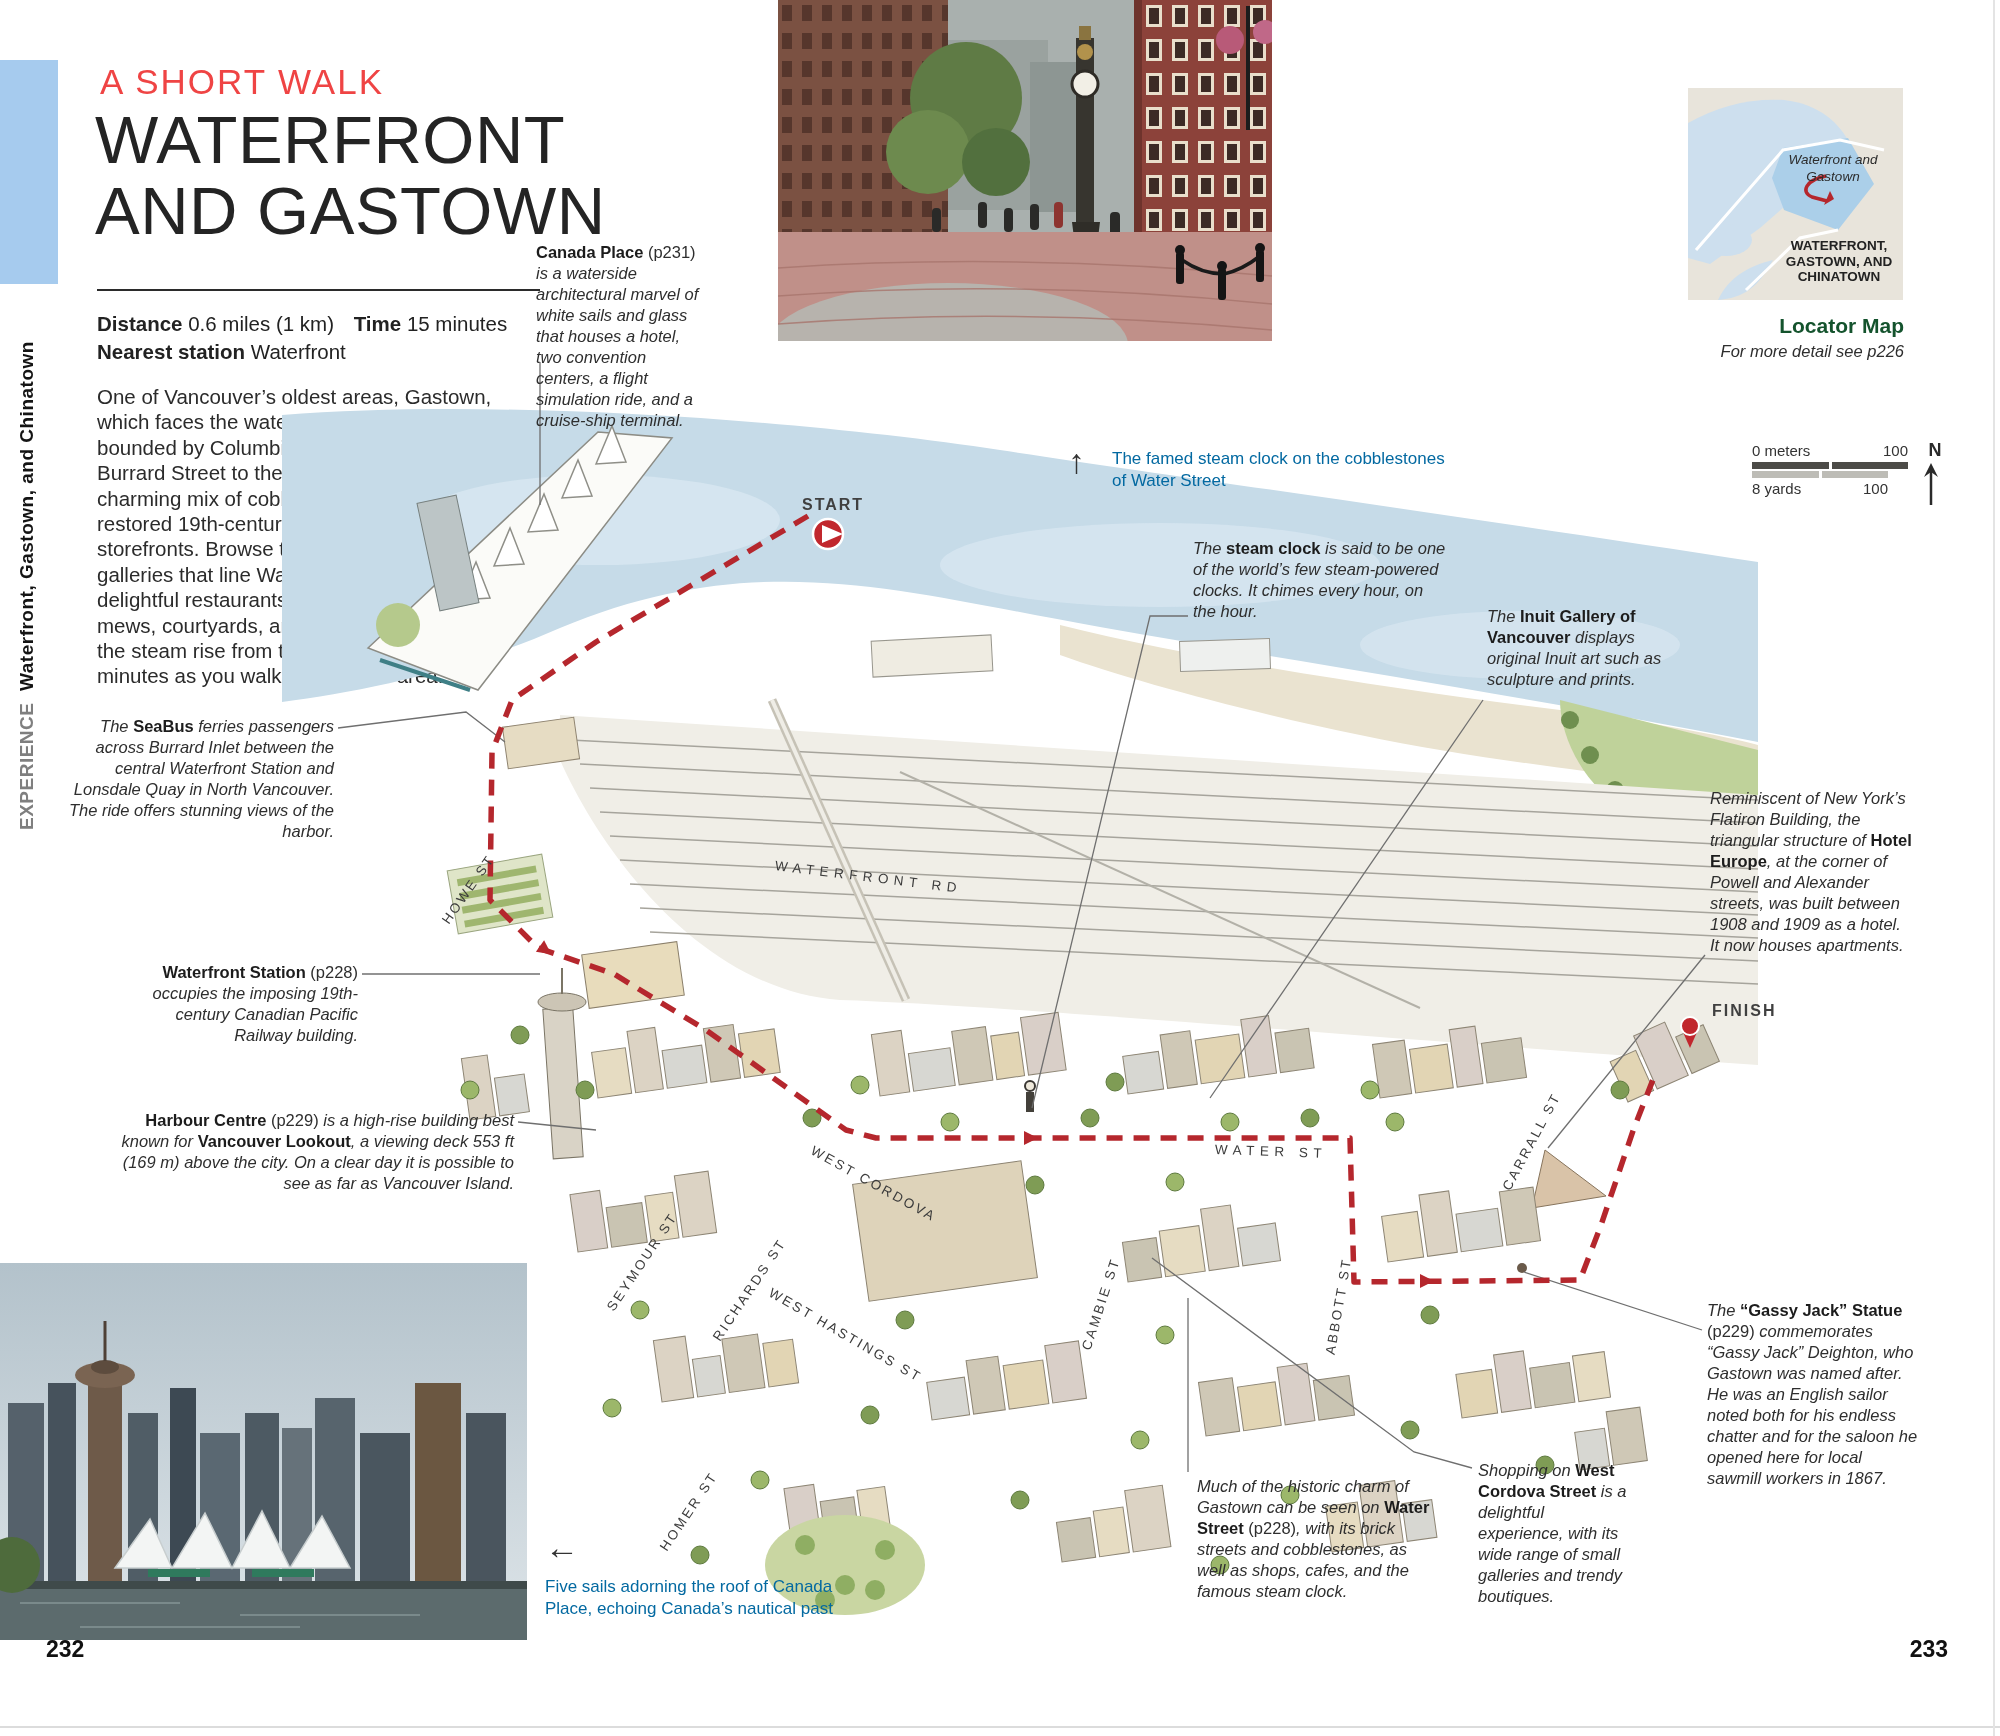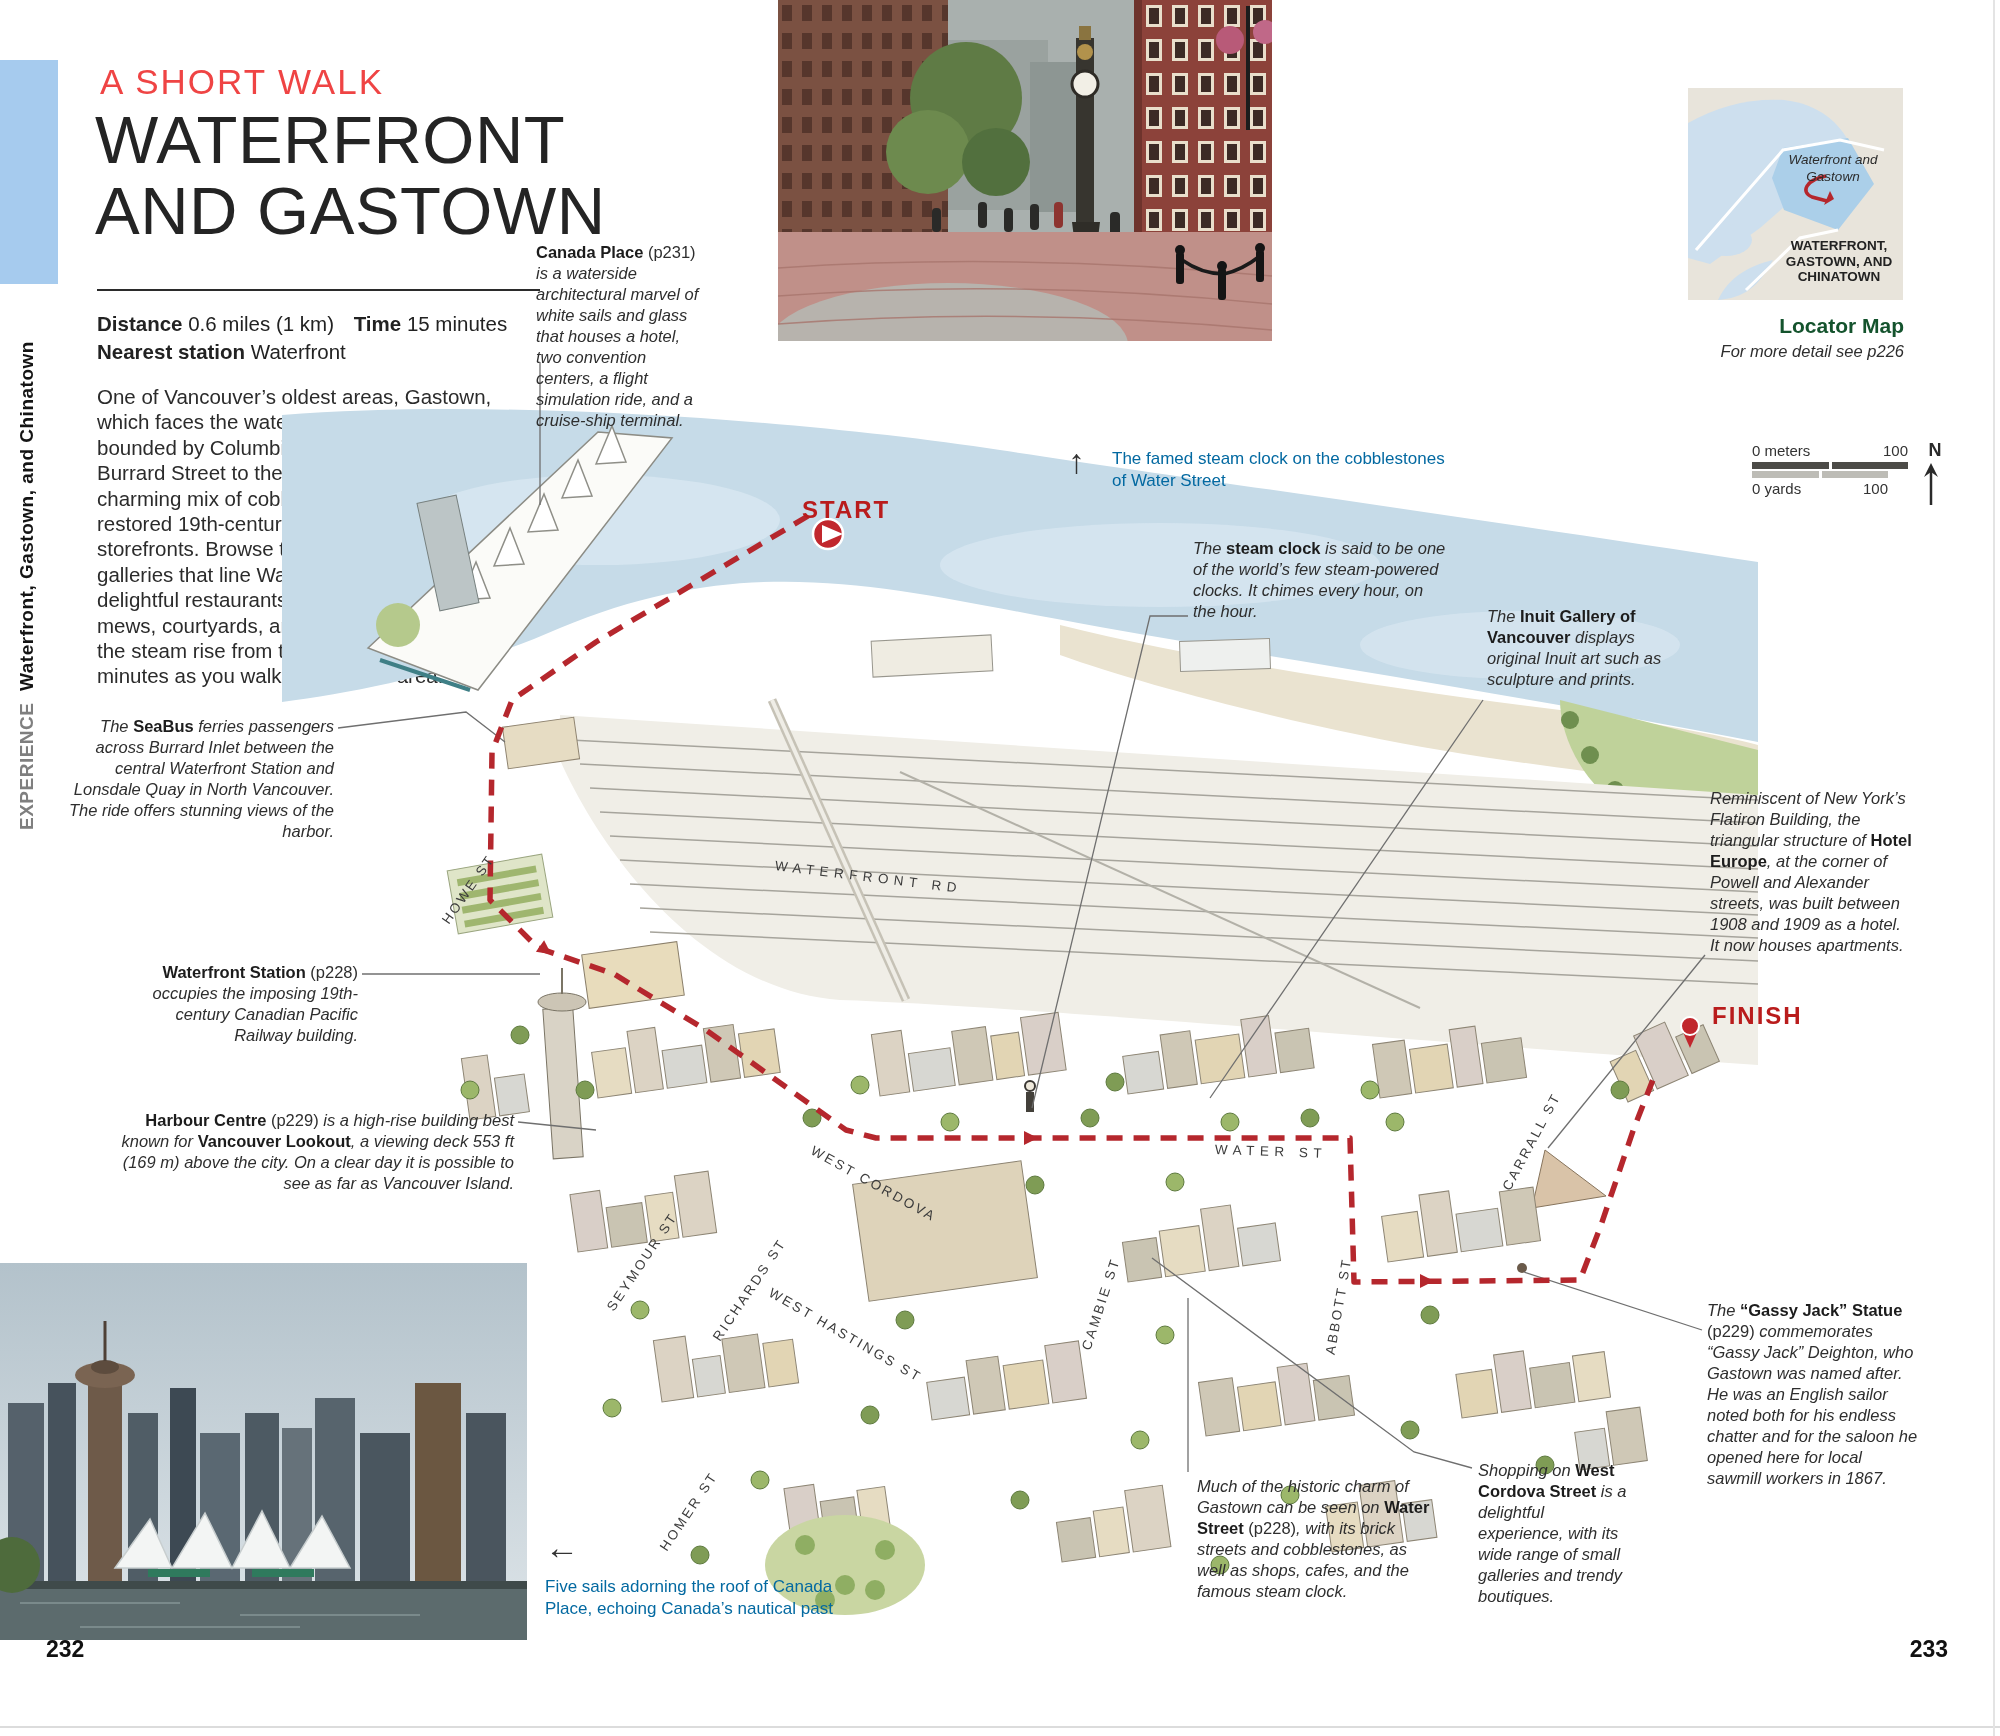--- a/index.html
+++ b/index.html
@@ -30,21 +30,21 @@
   .ann .seg-i { font-style:italic; }
   .ann .seg-b { font-weight:bold; font-style:normal; color:#1c1c1c; }
   .ann .seg-r { font-style:normal; }
   
   .street {
     position:absolute; font-size:13.5px; letter-spacing:2.6px; color:#3c3c3c;
     white-space:nowrap; transform-origin:left center; z-index:5;
   }
   .street.wide { letter-spacing:5.5px; }
   
-  .route-label { position:absolute; font-size:24px; font-weight:bold; letter-spacing:2px; color:#b91c1c; z-index:7; }
+  .route-label { position:absolute; font-size:16px; font-weight:bold; letter-spacing:2px; color:#404040; z-index:7; }
   
   .cap-arrow { position:absolute; font-size:34px; color:#333; z-index:6; }
   .caption { position:absolute; font-size:17px; line-height:1.3; color:#0369a1; z-index:6; }
   
   .loc-label-area { left:1777px; top:152px; width:112px; font-size:13.5px; font-style:italic; color:#2c2c2c; text-align:center; line-height:1.25; z-index:6; }
   .loc-label-district { left:1784px; top:238px; width:110px; font-size:13.5px; font-weight:bold; color:#222; text-align:center; line-height:1.15; z-index:6; }
   .loc-title { left:1690px; top:314px; width:214px; text-align:right; font-size:21px; font-weight:bold; color:#14532d; z-index:6; }
   .loc-sub { left:1690px; top:342px; width:214px; text-align:right; font-size:16.5px; font-style:italic; color:#2e2e2e; z-index:6; }
   
   .scalebar { left:1752px; top:442px; width:156px; font-size:15px; color:#333; z-index:6; }
@@ -429,21 +429,21 @@
     </div>
     <div class="bar-dark">
         <div></div>
         <div></div>
       </div>
     <div class="bar-light">
         <div></div>
         <div></div>
       </div>
     <div class="yards-row">
-      <span>0 yards</span>
+      <span>8 yards</span>
       <span>100</span>
     </div>
   </div>
   <div class="abs north">
     <div>N</div>
     <svg width="22" height="46" viewBox="0 0 22 46">
       <line x1="11" y1="44" x2="11" y2="10" stroke="#2a2a2a" stroke-width="2.5"></line>
       <polygon points="11,2 4,16 11,11 18,16" fill="#2a2a2a"></polygon>
     </svg>
   </div>

